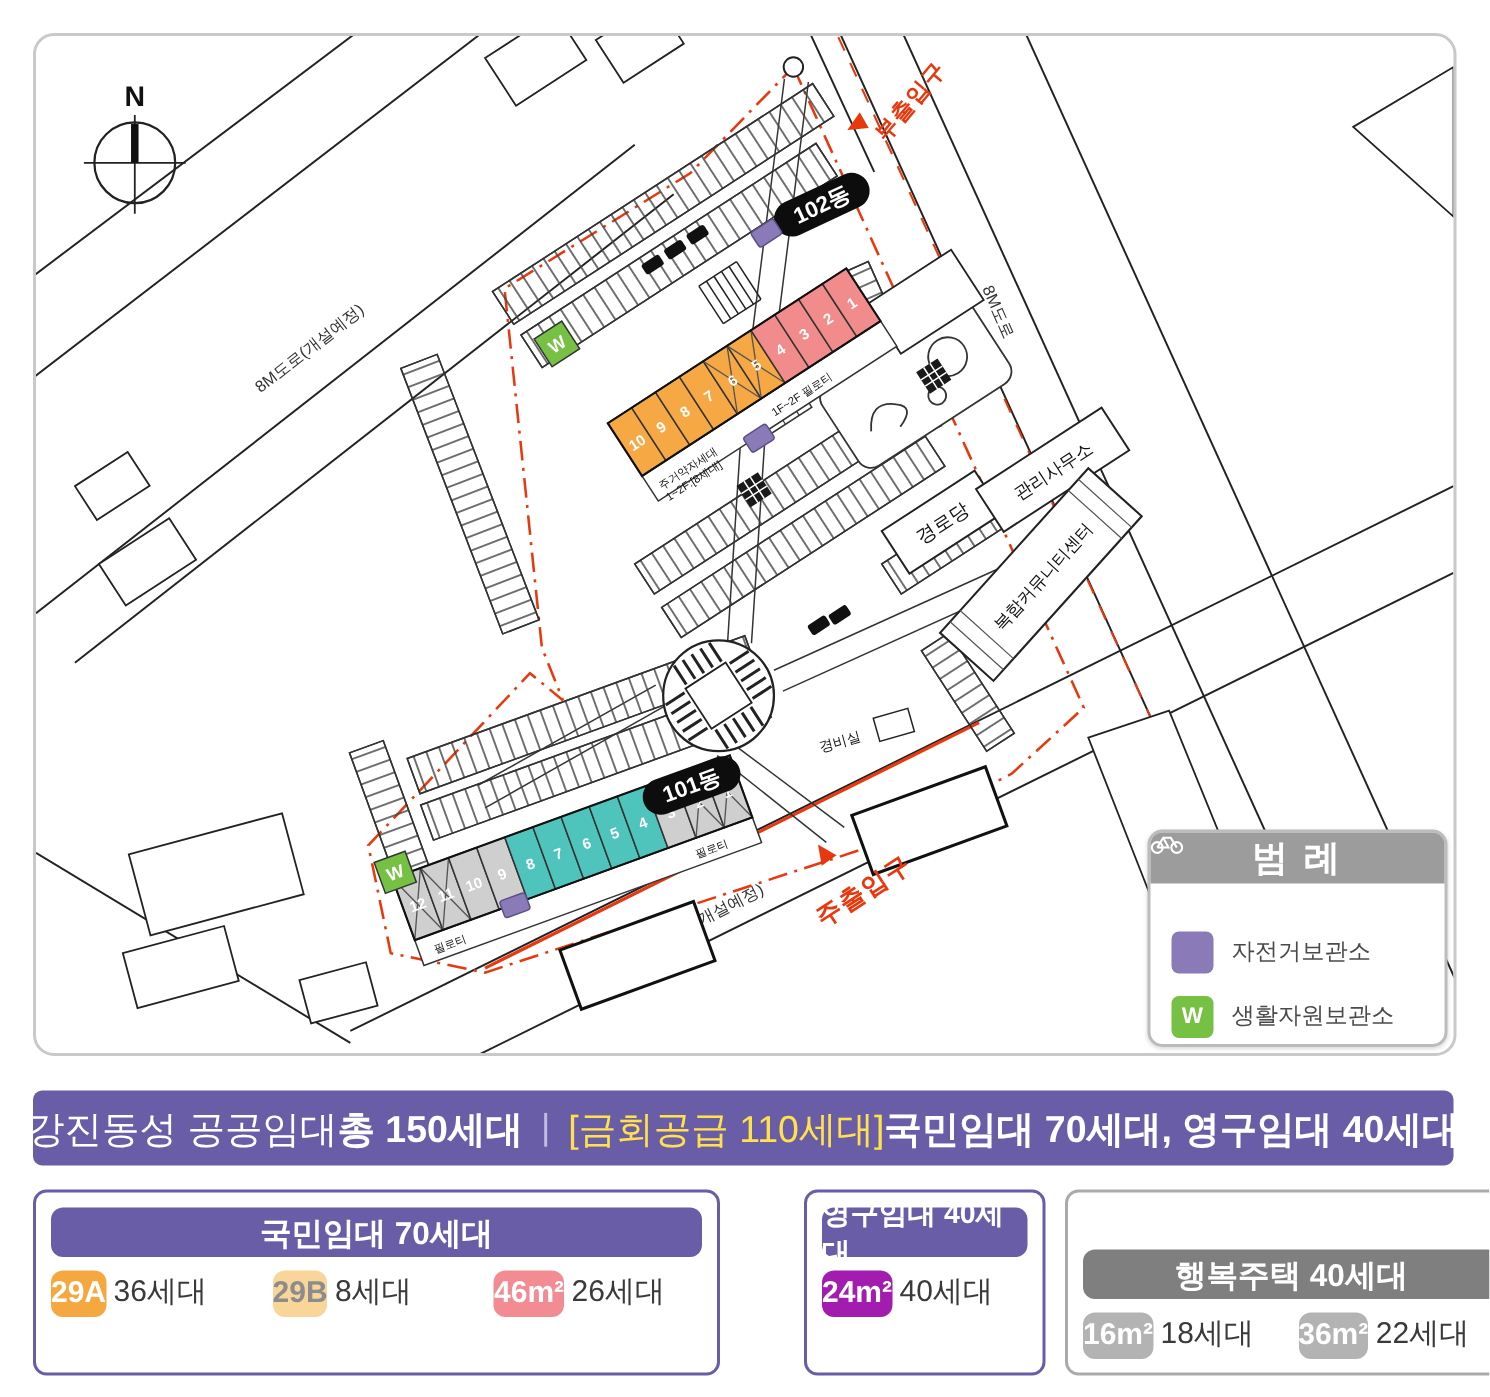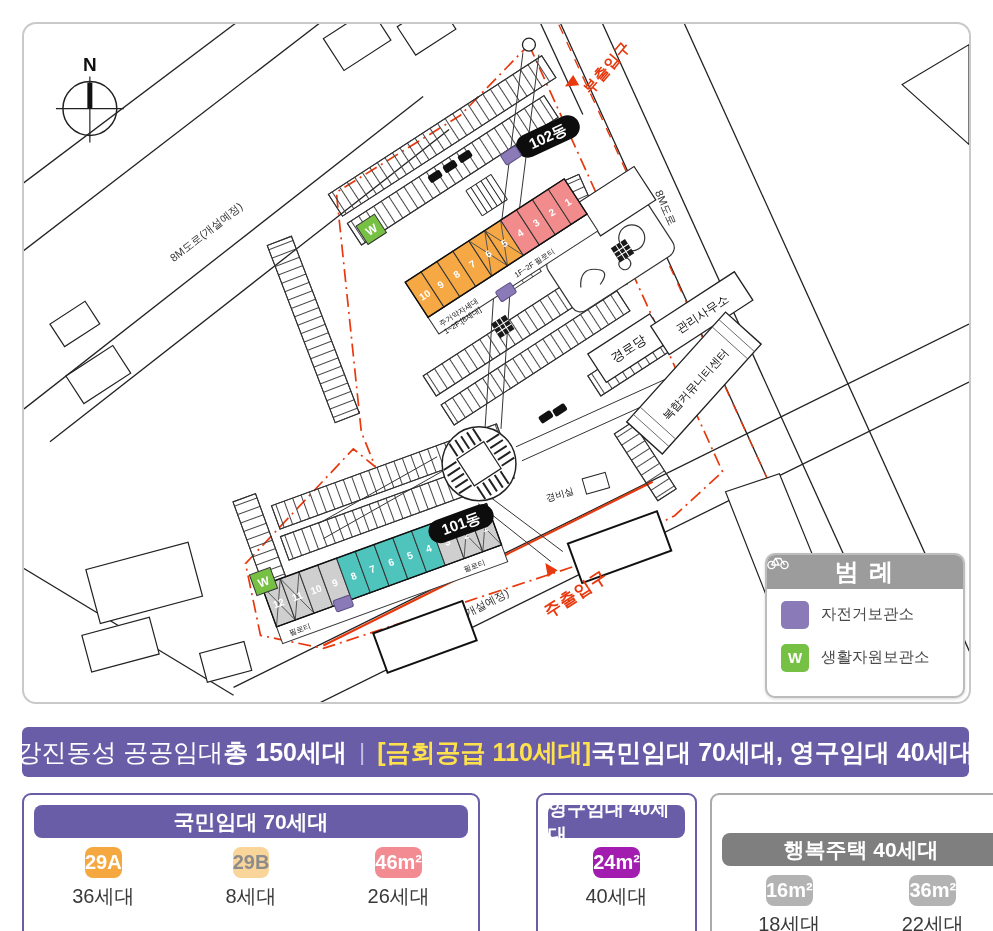--- a/index.html
+++ b/index.html
@@ -3,38 +3,38 @@
 <meta charset="utf-8">
 <style>
   html,body{margin:0;padding:0;background:#fff;}
   body{font-family:"Liberation Sans","DejaVu Sans",sans-serif;}
   .page{position:relative;width:993px;height:931px;background:#fff;overflow:hidden;}
   .map-panel{position:absolute;left:22px;top:22px;width:945px;height:678px;border:2px solid #c9c9c9;border-radius:14px;overflow:hidden;background:#fff;}
   .map-panel svg{position:absolute;left:0;top:0;font-family:"Liberation Sans","DejaVu Sans",sans-serif;}
   
   .legend{position:absolute;left:763px;top:551px;width:196px;height:141px;background:#fff;border:2px solid #bcbcbc;border-radius:10px;box-shadow:0 1px 3px rgba(0,0,0,.15);}
   .legend-header{height:34px;border-radius:8px 8px 0 0;display:flex;align-items:center;justify-content:center;color:#fff;font-weight:bold;font-size:24px;letter-spacing:2px;background:#9c9c9c;}
-  .legend-body{padding:4px 14px;}
+  .legend-body{padding:24px 14px;}
   .legend-row{display:flex;align-items:center;gap:12px;height:43px;}
   .legend-icon{width:28px;height:28px;border-radius:5px;display:flex;align-items:center;justify-content:center;color:#fff;font-weight:bold;font-size:15px;flex:0 0 28px;}
   .legend-label{font-size:15.5px;color:#4a4a4a;}
   
   .banner{position:absolute;left:22px;top:727px;width:947px;height:50px;border-radius:6px;display:flex;align-items:center;justify-content:center;white-space:nowrap;font-size:25px;color:#fff;}
   .banner b{font-weight:bold;}
   .banner .sep{margin:0 12px;color:#c4bce0;font-weight:normal;font-size:24px;}
-  .banner .hl{font-weight:bold;}
+  .banner .hl{font-weight:normal;}
   
   .cards{position:absolute;left:22px;top:793px;width:947px;display:flex;gap:13px;}
   .card{border:2px solid #6a5da8;border-radius:9px;background:#fff;padding:10px 10px 9px 10px;box-sizing:border-box;}
   .card-1{flex:0 0 458px;}
   .card-2{flex:0 0 161px;}
   .card-3{flex:0 0 302px;}
   .card-header{height:33px;border-radius:8px;display:flex;align-items:center;justify-content:center;color:#fff;font-weight:bold;font-size:21px;}
   .card-body{display:flex;gap:9px;margin-top:9px;}
-  .col{flex:1;display:flex;flex-direction:column;gap:5px;min-width:0;align-items:center;}
+  .col{flex:1;display:flex;flex-direction:row;gap:5px;min-width:0;}
   .chip{height:31px;border-radius:8px;display:flex;align-items:center;justify-content:center;font-weight:bold;font-size:20px;}
   .count{text-align:center;font-size:20px;color:#3a3a3a;}
 </style>
 </head>
 <body>
 
 <div class="page">
 
   <div class="map-panel">
     <svg viewBox="0 0 947 678" width="945" height="678">

